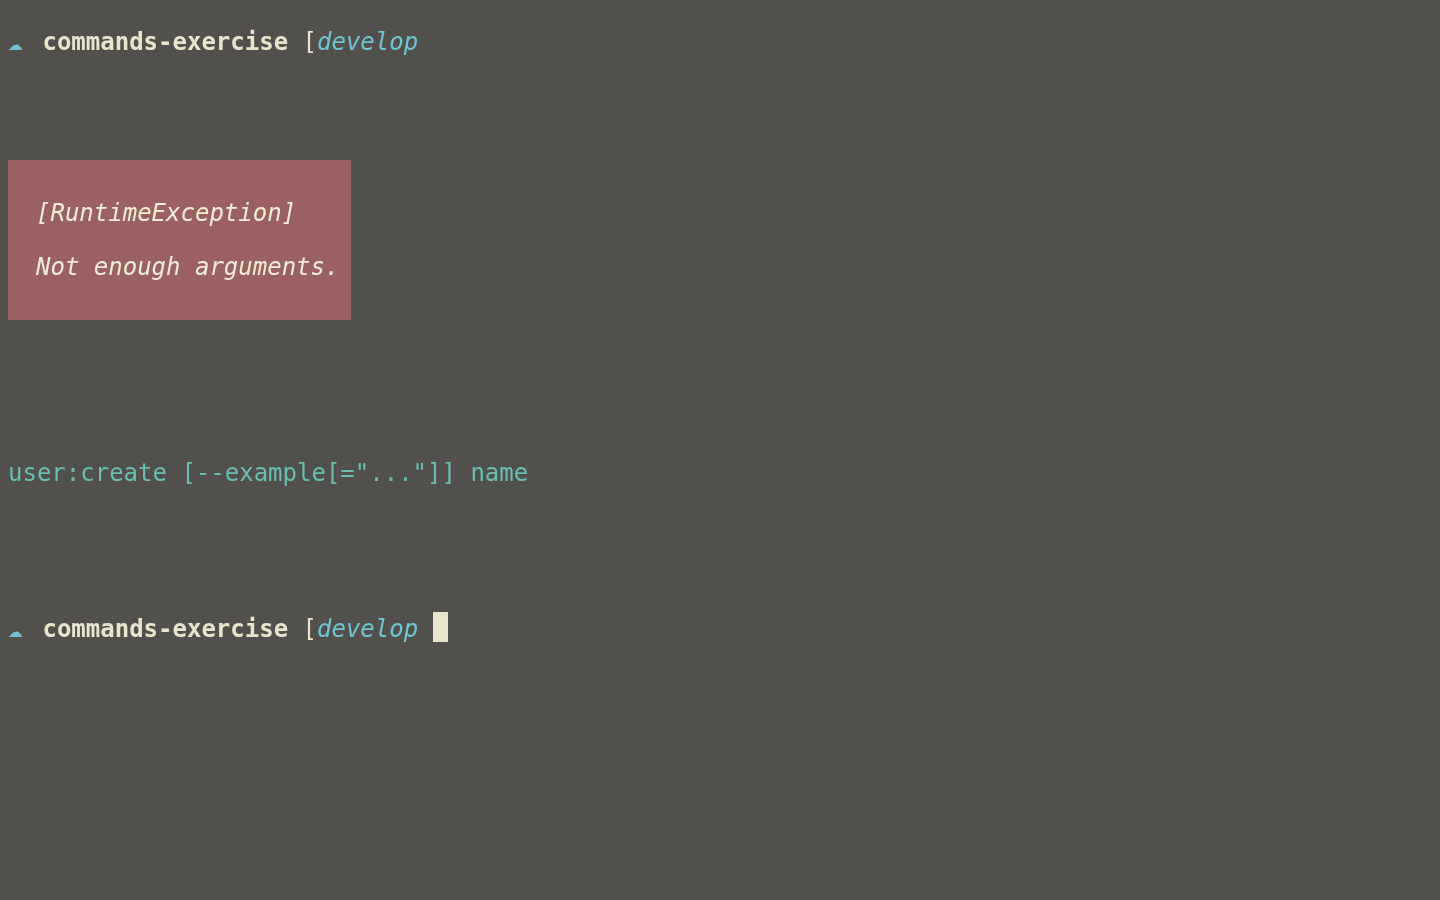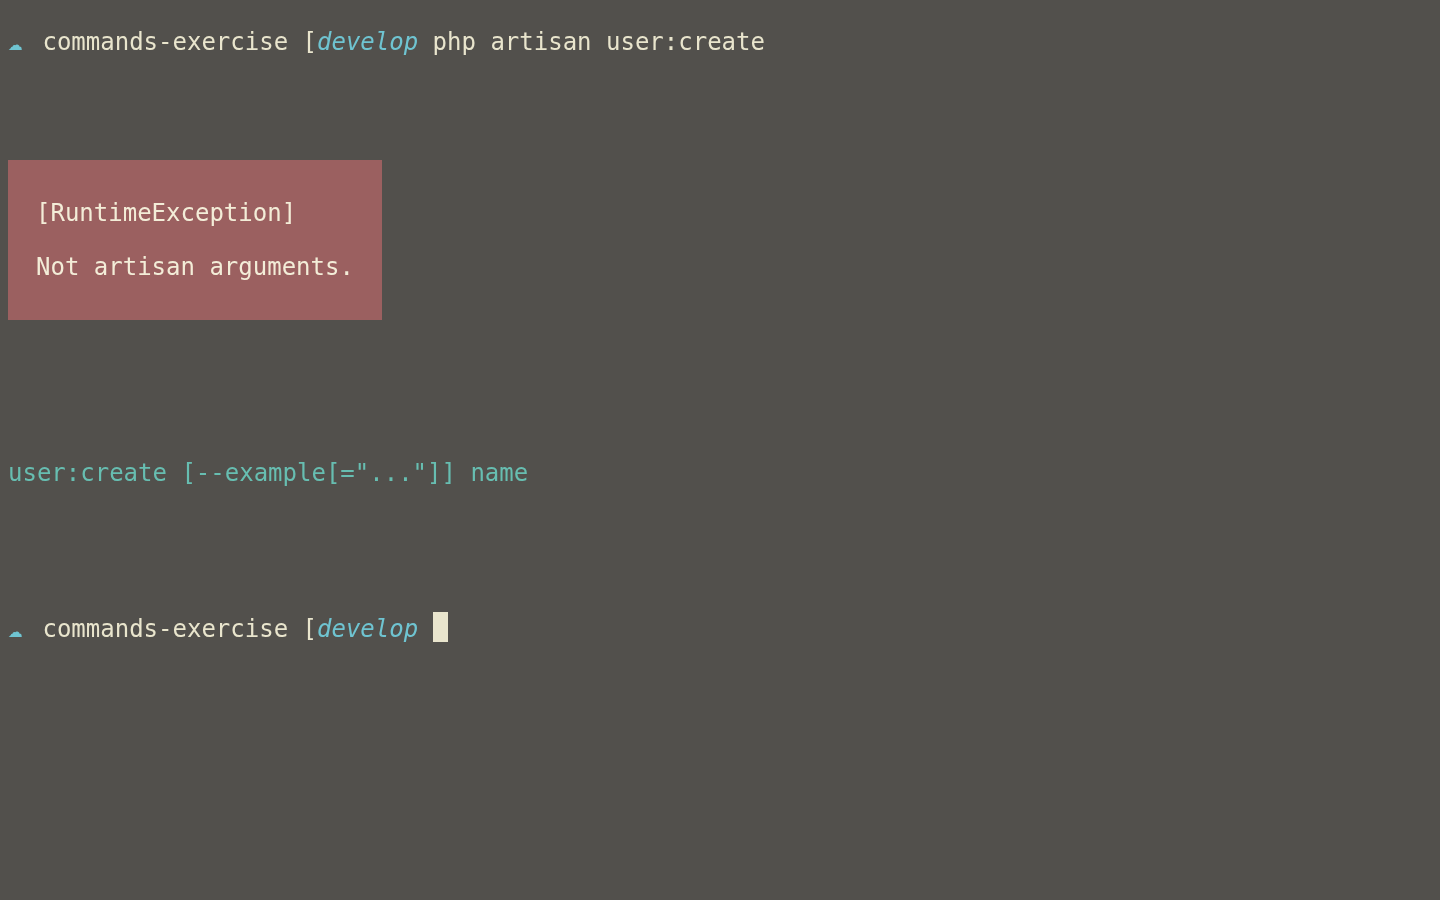--- a/index.html
+++ b/index.html
@@ -25,37 +25,39 @@
       align-items: center;
       white-space: pre;
     }
     .cloud-icon {
       color: #6fc4d1;
       display: inline-block;
       margin-right: 0;
     }
     .dir-name {
       color: #e9e5cd;
+      font-weight: bold;
     }
     .bracket {
       color: #e9e5cd;
     }
     .branch {
       color: #6fc4d1;
       font-style: italic;
     }
     .command {
       color: #e9e5cd;
     }
     .error-box {
       background-color: #9b6060;
       display: inline-block;
-      padding: 35px 28px 35px 28px;
+      padding: 35px 12px 35px 28px;
       margin-top: 100px;
       margin-left: 0;
+      font-style: italic;
     }
     .error-title {
       color: #f3edd8;
       white-space: pre;
     }
     .error-msg {
       color: #f3edd8;
       white-space: pre;
       margin-top: 18px;
     }
@@ -79,26 +81,26 @@
       display: inline-block;
       width: 20px;
     }
   </style>
 </head>
 <body>
 
 <div class="terminal">
   
   <div class="prompt-line">
-    <span class="cloud-icon">☁</span><span class="spacer-after-icon"></span><span class="dir-name">commands-exercise</span><span> </span><span class="bracket">[</span><span class="branch">develop</span><span> </span><span class="command">php artisan user:create</span>
+    <span class="cloud-icon">☁</span><span class="spacer-after-icon"></span><span class="dir-name">commands-exercise</span><span> </span><span class="bracket">[</span><span class="branch">develop</span><span> </span>
   </div>
 
   <div class="error-box">
     <div class="error-title">[RuntimeException]</div>
-    <div class="error-msg">Not artisan arguments.</div>
+    <div class="error-msg">Not enough arguments.</div>
   </div>
 
   <div class="usage-line">user:create [--example[="..."]] name</div>
 
   <div class="prompt-line second-prompt">
     <span class="cloud-icon">☁</span><span class="spacer-after-icon"></span><span class="dir-name">commands-exercise</span><span> </span><span class="bracket">[</span><span class="branch">develop</span><span> </span><span class="cursor"></span>
   </div>
 
 </div>
 

